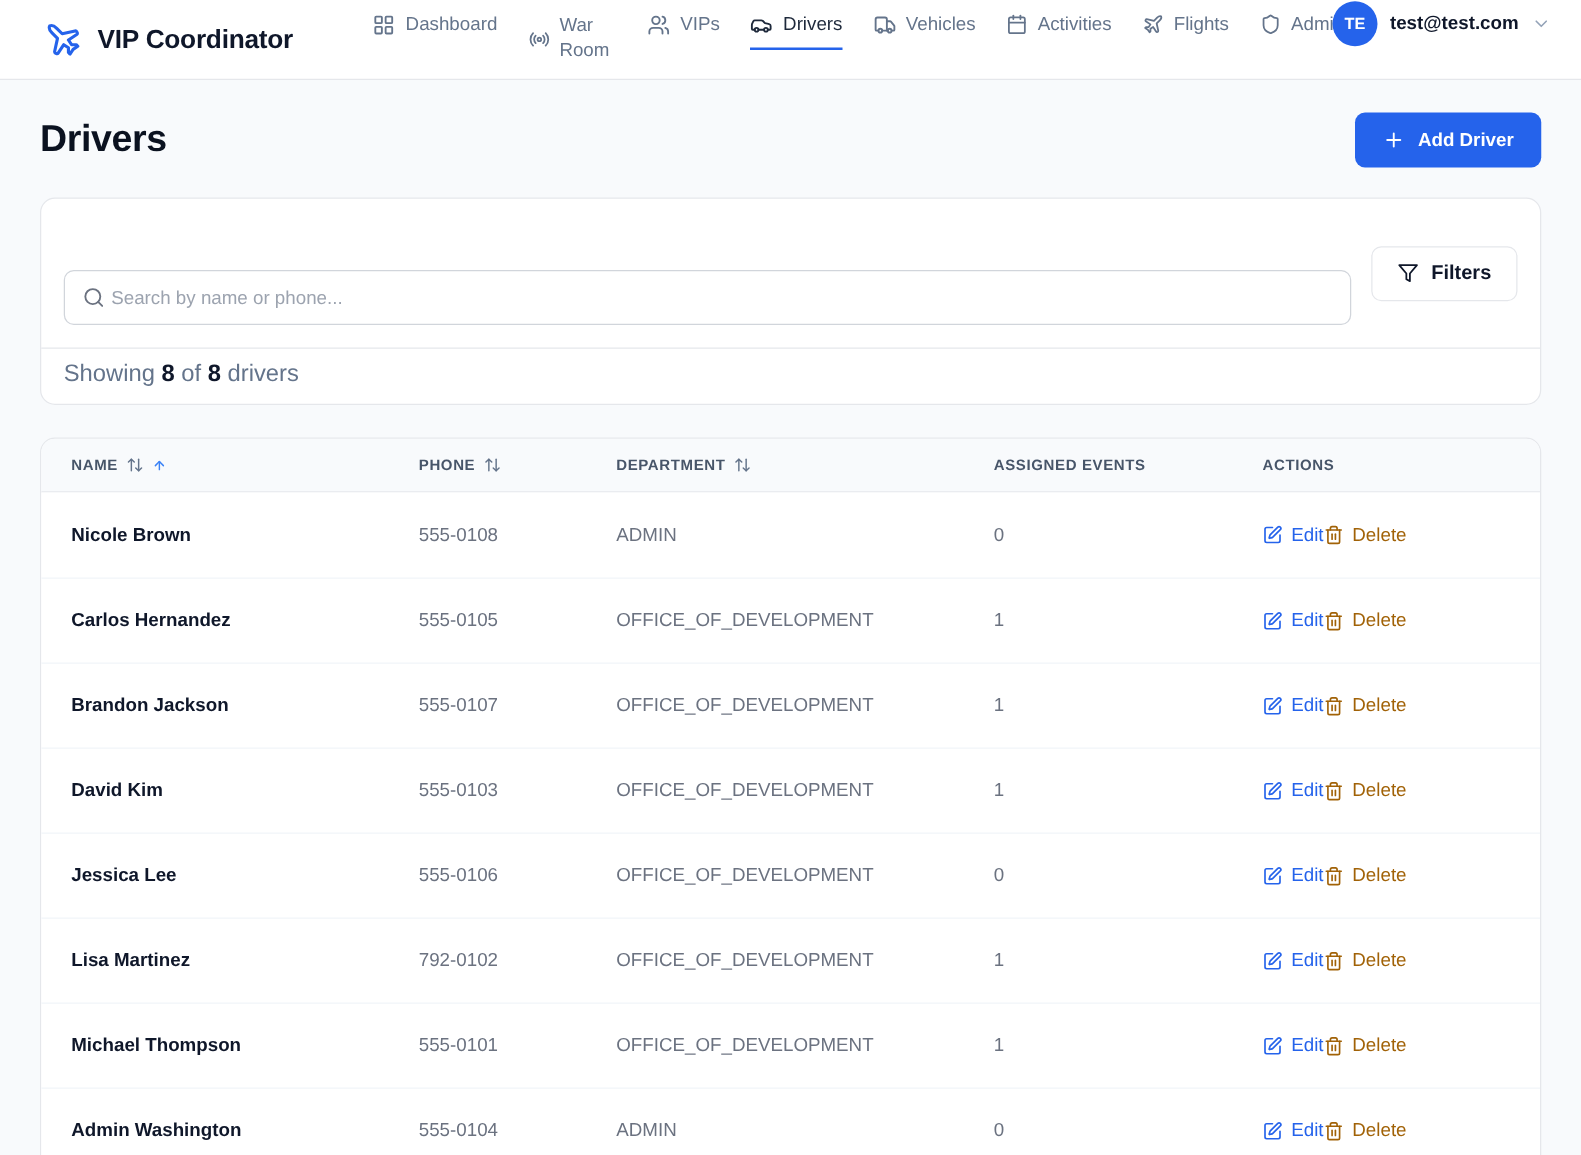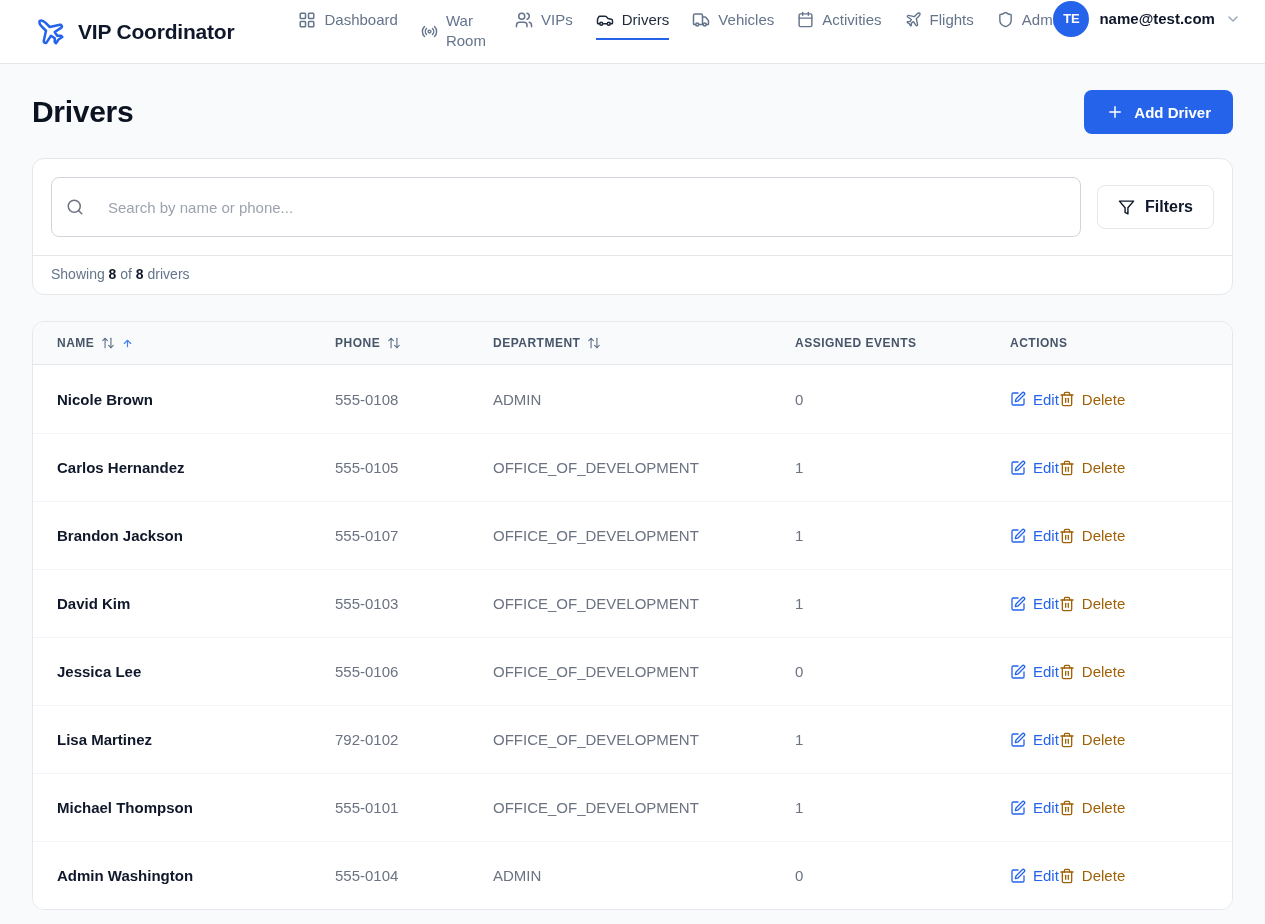--- a/index.html
+++ b/index.html
@@ -34,30 +34,30 @@
   .page-head { display:flex; align-items:center; justify-content:space-between; margin-top:26px; }
   .page-title { font-size:30px; font-weight:800; color:#0b1220; letter-spacing:-0.3px; }
   .add-btn { display:flex; align-items:center; gap:10px; height:44px; padding:0 22px;
     background:#2563eb; color:#ffffff; border:none; border-radius:8px; font-size:15px; font-weight:600;
     font-family:"Liberation Sans", sans-serif; cursor:pointer; }
 
   .card { background:#ffffff; border:1px solid #e5e7eb; border-radius:12px; }
 
   .search-card { margin-top:24px; }
   .search-row { display:flex; align-items:center; gap:16px; padding:18px; }
-  .search-box { flex:1 1 auto; display:flex; align-items:center; gap:24px; height:60px;
-    border:1px solid #d1d5db; border-radius:8px; padding:0 14px; background:#ffffff; }
+  .search-box { flex:1 1 auto; display:flex; align-items:center; gap:5px; height:44px;
+    border:1px solid #d1d5db; border-radius:8px; padding:0 14px; background:#ffffff;margin-top:39px; }
   .search-box .sicon { color:#6b7280; }
   .search-box input { flex:1; border:none; outline:none; font-size:15px; color:#111827;
     font-family:"Liberation Sans", sans-serif; background:transparent; }
   .search-box input::placeholder { color:#9ca3af; }
   .filters-btn { display:flex; align-items:center; gap:10px; height:44px; padding:0 20px;
     background:#ffffff; border:1px solid #e5e7eb; border-radius:8px; font-size:16px; font-weight:700;
     color:#0f172a; font-family:"Liberation Sans", sans-serif; cursor:pointer; }
-  .summary-row { border-top:1px solid #e5e7eb; padding:10px 18px 12px 18px; font-size:14px; color:#64748b; }
+  .summary-row { border-top:1px solid #e5e7eb; padding:10px 18px 12px 18px; font-size:19px; color:#64748b; }
   .summary-row b { color:#0f172a; font-weight:700; }
 
   
   .table-card { margin-top:26px; overflow:hidden; }
   .tgrid { display:grid; grid-template-columns:278px 158px 302px 215px 1fr; align-items:center; }
   .thead { background:#f8fafc; border-bottom:1px solid #e5e7eb; height:43px; }
   .th { display:flex; align-items:center; gap:7px; padding-left:24px; font-size:12px; font-weight:700;
     color:#475569; letter-spacing:0.5px; text-transform:uppercase; }
   .sort-ic { color:#64748b; }
   .sort-active { color:#3b82f6; }
@@ -163,21 +163,21 @@
     <a class="nav-item">
       <span class="nav-ic">
         <svg width="17" height="17" viewBox="0 0 24 24" fill="none" stroke="currentColor" stroke-width="2" stroke-linecap="round" stroke-linejoin="round">
             <path d="M20 13c0 5-3.5 7.5-7.66 8.95a1 1 0 0 1-.67-.01C7.5 20.5 4 18 4 13V6a1 1 0 0 1 1-1c2 0 4.5-1.2 6.24-2.72a1 1 0 0 1 1.52 0C14.51 3.81 17 5 19 5a1 1 0 0 1 1 1z"></path>
           </svg>
       </span>
       <span class="nav-label">Admin</span>
     </a>
     <div class="user-chunk">
       <span class="avatar">TE</span>
-      <span class="user-email">name@test.com</span>
+      <span class="user-email">test@test.com</span>
       <span class="chev">
         <svg width="16" height="16" viewBox="0 0 24 24" fill="none" stroke="currentColor" stroke-width="2" stroke-linecap="round" stroke-linejoin="round">
             <path d="m6 9 6 6 6-6"></path>
           </svg>
       </span>
     </div>
   </nav>
 </header>
 
 <main class="page">

